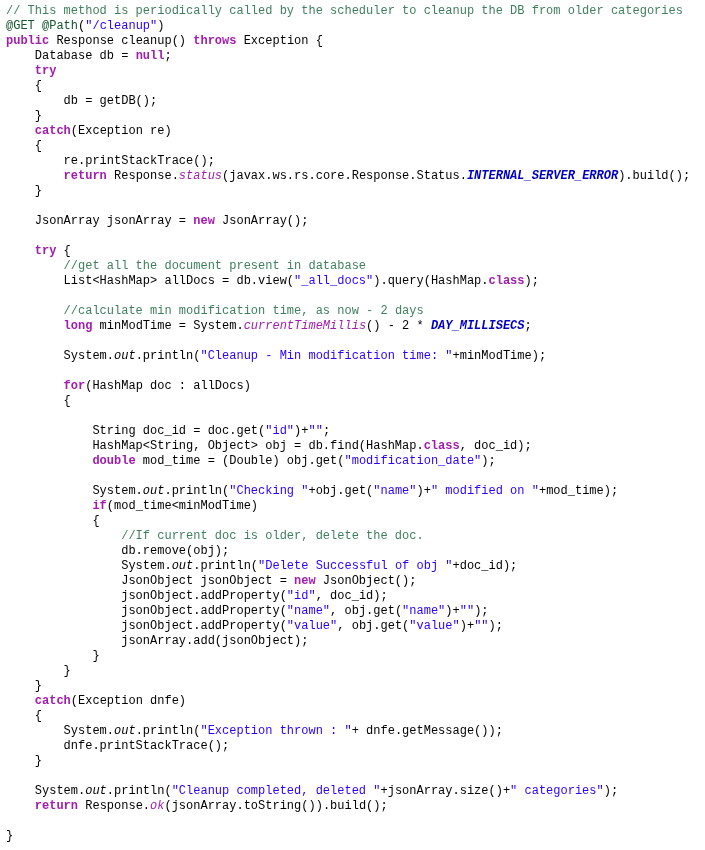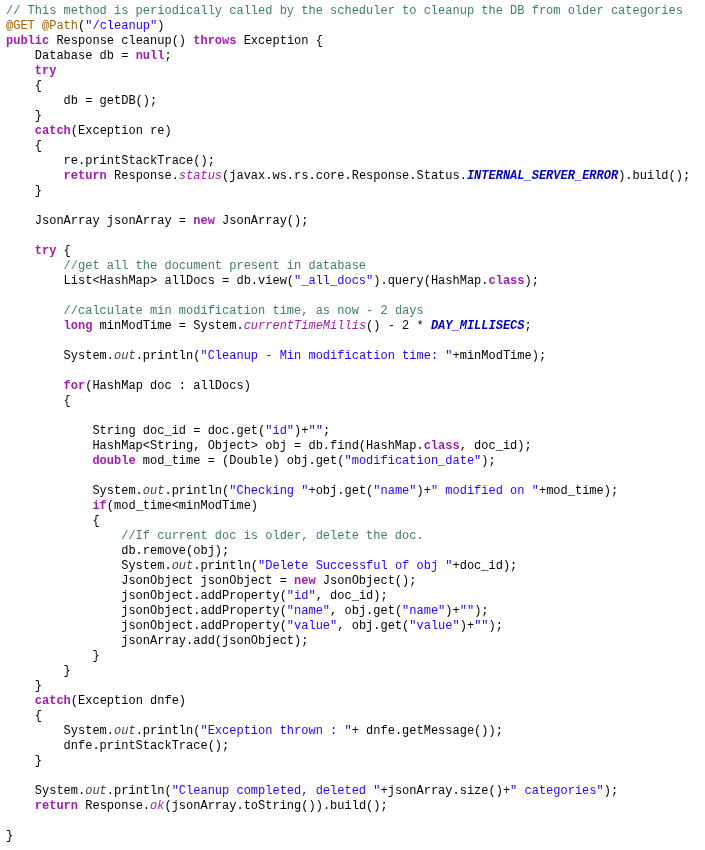--- a/index.html
+++ b/index.html
@@ -8,23 +8,23 @@
     background: #ffffff;
     font-family: Consolas, "Courier New", monospace;
     font-size: 12px;
     line-height: 15px;
     color: #000000;
     white-space: pre;
     width: 705px;
     box-sizing: border-box;
   }
   .c  { color: #3f7f5f; }            
-  .a  { color: #a16207; }            
+  .a  { color: #14532d; }            
   .s  { color: #2a00ff; }            
   .k  { color: #a21caf; font-weight: bold; } 
-  .f  { color: #404040; font-style: italic; margin-top: 24px; } 
+  .f  { color: #000000; font-style: italic; margin-top: 24px; } 
   .m  { color: #a21caf; font-style: italic; } 
   .sc { color: #0000c0; font-style: italic; font-weight: bold; text-align: right; } 
   .u  { text-decoration-style: wavy; text-decoration-color: #ccc;}
 </style>
 </head>
 <body><div id="code"><div><span class="c">// This method is periodically called by the scheduler to cleanup the DB from older categories</span></div><div><span class="a">@GET</span><span> </span><span class="a">@Path</span><span>(</span><span class="s">"/cleanup"</span><span>)</span></div><div><span class="k">public</span><span> Response cleanup() </span><span class="k">throws</span><span> Exception {</span></div><div><span>    Database db = </span><span class="k">null</span><span>;</span></div><div><span>    </span><span class="k">try</span></div><div><span>    {</span></div><div><span>        db = getDB();</span></div><div><span>    }</span></div><div><span>    </span><span class="k">catch</span><span>(Exception re)</span></div><div><span>    {</span></div><div><span>        re.printStackTrace();</span></div><div><span>        </span><span class="k">return</span><span> Response.</span><span class="m">status</span><span>(javax.ws.rs.core.Response.Status.</span><span class="sc">INTERNAL_SERVER_ERROR</span><span>).build();</span></div><div><span>    }</span></div><div>&nbsp;</div><div><span>    JsonArray jsonArray = </span><span class="k">new</span><span> JsonArray();</span></div><div>&nbsp;</div><div><span>    </span><span class="k">try</span><span> {</span></div><div><span>        </span><span class="c">//get all the document present in database</span></div><div><span>        List&lt;HashMap&gt; allDocs = db.view(</span><span class="s">"_all_docs"</span><span>).query(HashMap.</span><span class="k">class</span><span>);</span></div><div>&nbsp;</div><div><span>        </span><span class="c">//calculate </span><span class="c u">min</span><span class="c"> modification time, as now - 2 days</span></div><div><span>        </span><span class="k">long</span><span> minModTime = System.</span><span class="m">currentTimeMillis</span><span>() - 2 * </span><span class="sc">DAY_MILLISECS</span><span>;</span></div><div>&nbsp;</div><div><span>        System.</span><span class="f">out</span><span>.println(</span><span class="s">"Cleanup - Min modification time: "</span><span>+minModTime);</span></div><div>&nbsp;</div><div><span>        </span><span class="k">for</span><span>(HashMap doc : allDocs)</span></div><div><span>        {</span></div><div>&nbsp;</div><div><span>            String doc_id = doc.get(</span><span class="s">"id"</span><span>)+</span><span class="s">""</span><span>;</span></div><div><span>            HashMap&lt;String, Object&gt; obj = db.find(HashMap.</span><span class="k">class</span><span>, doc_id);</span></div><div><span>            </span><span class="k">double</span><span> mod_time = (Double) obj.get(</span><span class="s">"modification_date"</span><span>);</span></div><div>&nbsp;</div><div><span>            System.</span><span class="f">out</span><span>.println(</span><span class="s">"Checking "</span><span>+obj.get(</span><span class="s">"name"</span><span>)+</span><span class="s">" modified on "</span><span>+mod_time);</span></div><div><span>            </span><span class="k">if</span><span>(mod_time&lt;minModTime)</span></div><div><span>            {</span></div><div><span>                </span><span class="c">//If current doc is older, delete the doc.</span></div><div><span>                db.remove(obj);</span></div><div><span>                System.</span><span class="f">out</span><span>.println(</span><span class="s">"Delete Successful of obj "</span><span>+doc_id);</span></div><div><span>                JsonObject jsonObject = </span><span class="k">new</span><span> JsonObject();</span></div><div><span>                jsonObject.addProperty(</span><span class="s">"id"</span><span>, doc_id);</span></div><div><span>                jsonObject.addProperty(</span><span class="s">"name"</span><span>, obj.get(</span><span class="s">"name"</span><span>)+</span><span class="s">""</span><span>);</span></div><div><span>                jsonObject.addProperty(</span><span class="s">"value"</span><span>, obj.get(</span><span class="s">"value"</span><span>)+</span><span class="s">""</span><span>);</span></div><div><span>                jsonArray.add(jsonObject);</span></div><div><span>            }</span></div><div><span>        }</span></div><div><span>    }</span></div><div><span>    </span><span class="k">catch</span><span>(Exception dnfe)</span></div><div><span>    {</span></div><div><span>        System.</span><span class="f">out</span><span>.println(</span><span class="s">"Exception thrown : "</span><span>+ dnfe.getMessage());</span></div><div><span>        dnfe.printStackTrace();</span></div><div><span>    }</span></div><div>&nbsp;</div><div><span>    System.</span><span class="f">out</span><span>.println(</span><span class="s">"Cleanup completed, deleted "</span><span>+jsonArray.size()+</span><span class="s">" categories"</span><span>);</span></div><div><span>    </span><span class="k">return</span><span> Response.</span><span class="m">ok</span><span>(jsonArray.toString()).build();</span></div><div>&nbsp;</div><div><span>}</span></div></div>
 
 
 </body></html>

